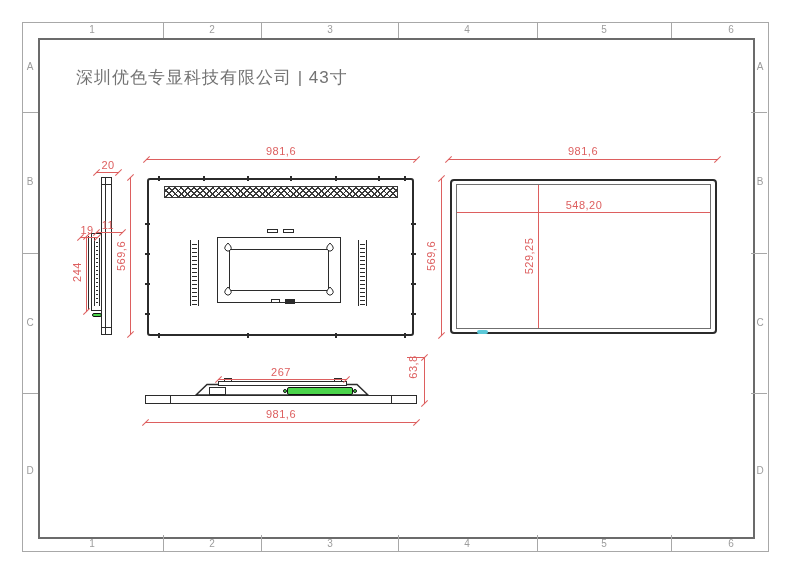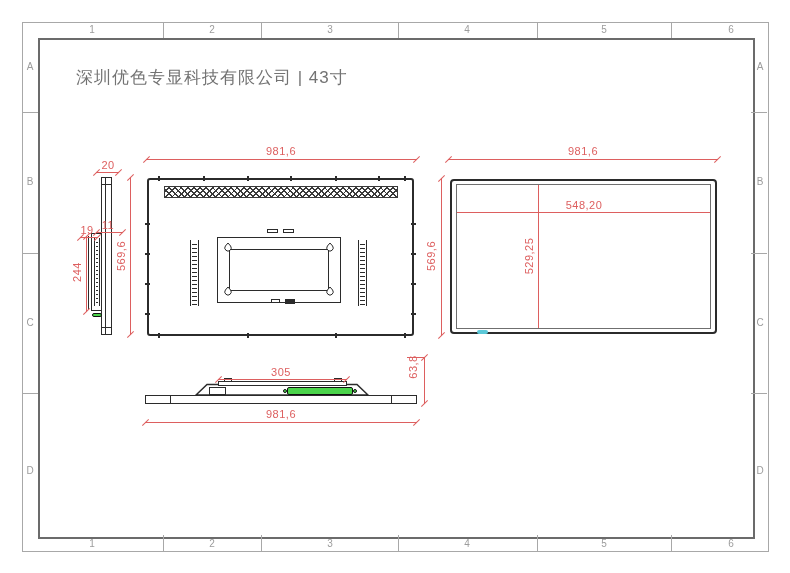--- a/index.html
+++ b/index.html
@@ -181,20 +181,20 @@
   </svg>
   <div class="abs thin" style="left:218px;top:381px;width:129px;height:5px"></div>
   <div class="abs thin" style="left:224px;top:378px;width:8px;height:4px"></div>
   <div class="abs thin" style="left:334px;top:378px;width:8px;height:4px"></div>
   <div class="abs thin" style="left:209px;top:387px;width:17px;height:8px"></div>
   <div class="abs greenbar" style="left:287px;top:387px;width:66px;height:8px"></div>
   <div class="abs greenbar" style="left:283px;top:389px;width:4px;height:4px"></div>
   <div class="abs greenbar" style="left:353px;top:389px;width:4px;height:4px"></div>
 
   <div class="abs dimh" style="left:218px;top:379px;width:129px"></div>
-  <div class="abs dimtext" style="left:281px;top:372px">305</div>
+  <div class="abs dimtext" style="left:281px;top:372px">267</div>
   <div class="abs dimh" style="left:145px;top:422px;width:272px"></div>
   <div class="abs dimtext" style="left:281px;top:414px">981,6</div>
   <div class="abs" style="left:407px;top:357px;width:17px;height:1px;background:var(--dim-red,#dd5f5f)"></div>
   <div class="abs dimv" style="left:424px;top:357px;height:47px"></div>
   <div class="abs dimtext vert" style="left:413px;top:367px">63,8</div>
 
 </div>
 
 </body></html>

